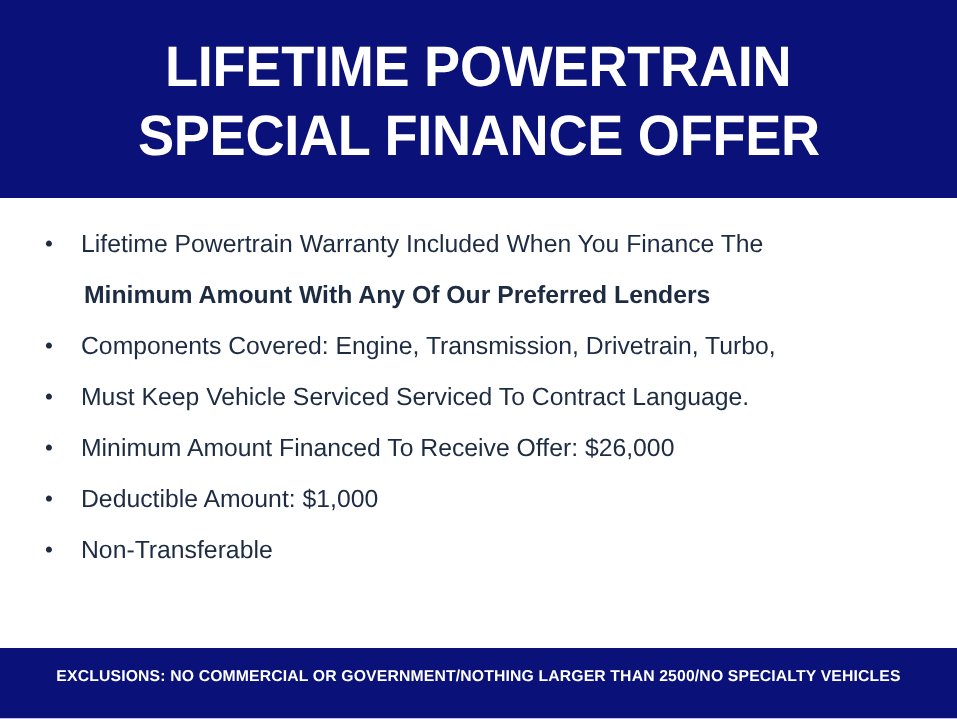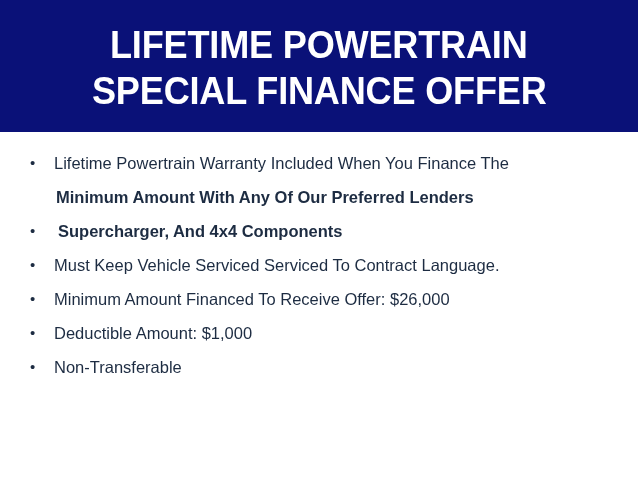--- a/index.html
+++ b/index.html
@@ -139,21 +139,21 @@
         <span class="dot">•</span>
         <span class="txt">
           <span>Lifetime Powertrain Warranty Included When You Finance The</span>
           <span class="cont">Minimum Amount With Any Of Our Preferred Lenders</span>
         </span>
       </li>
 
       <li class="wrap2">
         <span class="dot">•</span>
         <span class="txt">
-          <span class="cont">Supercharger, And 4x4 Components</span>
+          <span>Components Covered: Engine, Transmission, Drivetrain, Turbo,</span>
         </span>
       </li>
 
       <li>
         <span class="dot">•</span>
         <span class="txt">Must Keep Vehicle Serviced Serviced To Contract Language.</span>
       </li>
 
       <li>
         <span class="dot">•</span>
@@ -166,14 +166,17 @@
       </li>
 
       <li>
         <span class="dot">•</span>
         <span class="txt">Non-Transferable</span>
       </li>
 
     </ul>
   </div>
 
+  <div class="footer-band">
+    <div class="footer-text">EXCLUSIONS: NO COMMERCIAL OR GOVERNMENT/NOTHING LARGER THAN 2500/NO SPECIALTY VEHICLES</div>
+  </div>
 
 </div>
 
 </body></html>

